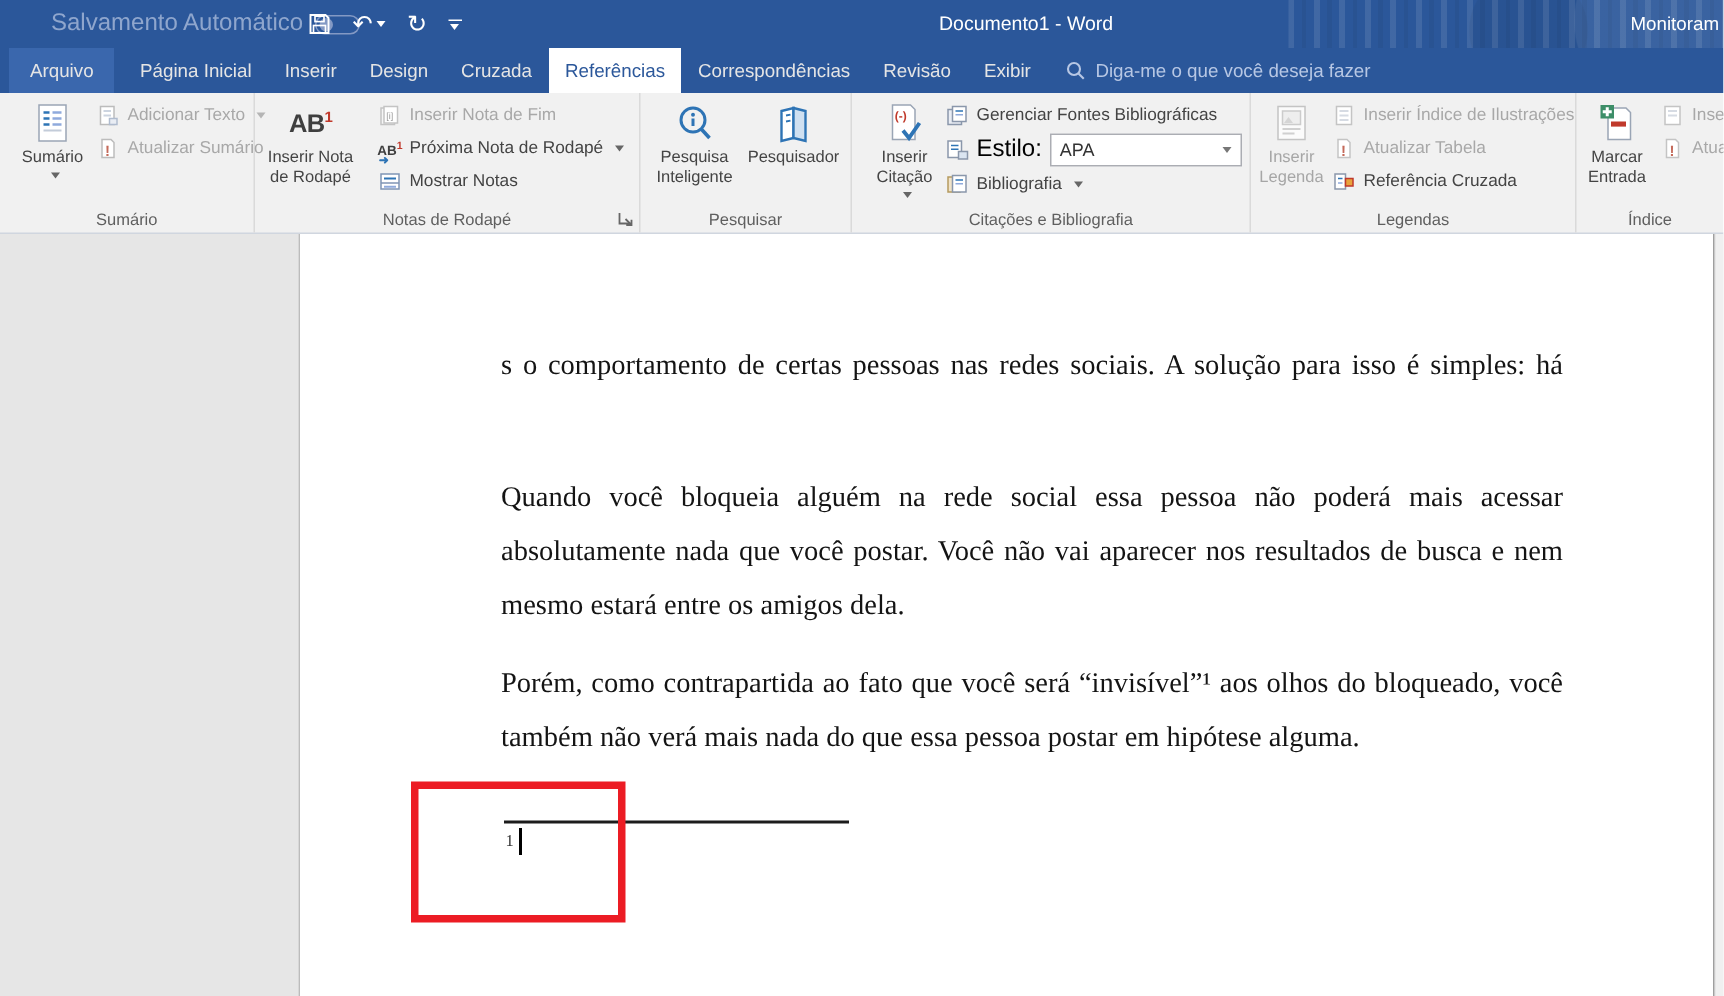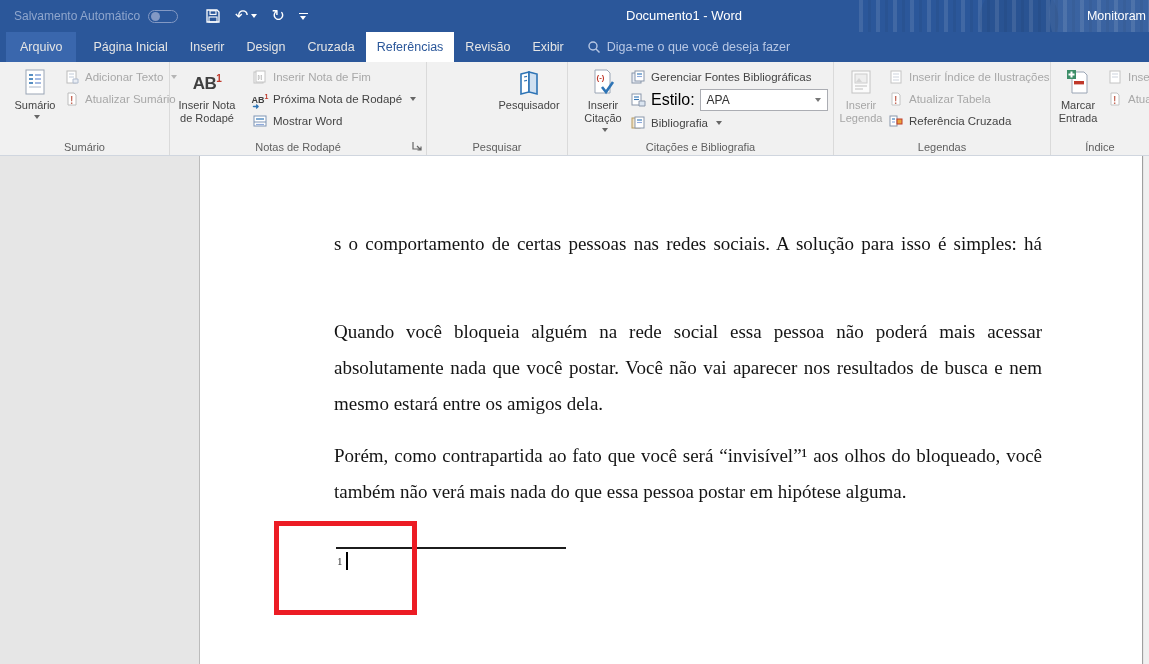--- a/index.html
+++ b/index.html
@@ -9,21 +9,21 @@
 
   
   .titlebar { position:absolute; left:0; top:0; width:1149px; height:32px; background:#2b579a; }
   .deco { position:absolute; right:0; top:0; width:290px; height:32px;
     background:
       radial-gradient(circle 62px at 252px 14px, rgba(255,255,255,.07) 0 61px, transparent 62px),
       radial-gradient(circle 40px at 160px 20px, rgba(0,0,0,.05) 0 39px, transparent 40px),
       repeating-linear-gradient(90deg, rgba(255,255,255,.10) 0 4px, transparent 4px 9px, rgba(0,0,0,.05) 9px 12px, transparent 12px 17px);
   }
   .autosave { position:absolute; left:14px; top:0; height:32px; display:flex; align-items:center; gap:8px; }
-  .autosave-label { color:#8fa6cd; font-size:12px; }
+  .autosave-label { color:#8fa6cd; font-size:16px;margin-left:20px; }
   .toggle { width:30px; height:13px; border:1px solid #8399c4; border-radius:7px; position:relative; display:inline-block; }
   .toggle .knob { position:absolute; left:2px; top:1px; width:9px; height:9px; border-radius:50%; background:#8399c4; }
   .qat { position:absolute; left:205px; top:0; height:32px; display:flex; align-items:center; gap:14px; color:#fff; }
   .qat .qbtn { display:flex; align-items:center; color:#fff; font-family:"DejaVu Sans", sans-serif; font-size:16px; line-height:16px; cursor:default; }
   .dd { display:inline-block; width:0; height:0; border-left:3.5px solid transparent; border-right:3.5px solid transparent; border-top:4px solid #fff; margin-left:3px; }
   .qat-more { display:flex; flex-direction:column; align-items:center; }
   .qat-more .bar { width:9px; height:0; border-top:1.5px solid #fff; margin-bottom:2px; }
   .qat-more .dd { margin-left:0; }
   .doc-title { position:absolute; left:626px; top:0; line-height:32px; color:#fff; font-size:13px; }
   .user-name { position:absolute; right:3px; top:0; line-height:32px; color:#fff; font-size:12.5px; }
@@ -114,20 +114,21 @@
     <div class="user-name">Monitoram</div>
   </div>
 
   <div class="tabrow">
     <div class="tab file">Arquivo</div>
     <div class="tab">Página Inicial</div>
     <div class="tab">Inserir</div>
     <div class="tab">Design</div>
     <div class="tab">Cruzada</div>
     <div class="tab active">Referências</div>
+    <div class="tab">Correspondências</div>
     <div class="tab">Revisão</div>
     <div class="tab">Exibir</div>
     <div class="tellme">
       <svg width="14" height="14" viewBox="0 0 14 14">
           <circle cx="6" cy="6" r="4" fill="none" stroke="#b7c7e4" stroke-width="1.4"></circle>
           <line x1="9" y1="9" x2="12.5" y2="12.5" stroke="#b7c7e4" stroke-width="1.4"></line>
         </svg>
       <span>Diga-me o que você deseja fazer</span>
     </div>
   </div>
@@ -205,33 +206,45 @@
         </div>
         <div class="rrow">
           <span class="ric">
               <svg width="14" height="14" viewBox="0 0 14 14">
                 <rect x="1" y="2" width="12" height="10" fill="#fff" stroke="#7f95b5"></rect>
                 <line x1="3" y1="5" x2="11" y2="5" stroke="#2e74b5" stroke-width="1.2"></line>
                 <line x1="1" y1="8" x2="13" y2="8" stroke="#7f95b5" stroke-width="1"></line>
                 <line x1="3" y1="10.5" x2="11" y2="10.5" stroke="#8faadc" stroke-width="1.2"></line>
               </svg>
             </span>
-          <span class="rtx">Mostrar Word</span>
+          <span class="rtx">Mostrar Notas</span>
         </div>
       </div>
       <div class="glabel">Notas de Rodapé</div>
       <div class="launcher">
         <svg width="12" height="12" viewBox="0 0 12 12">
             <path d="M2 2 v7 h7" fill="none" stroke="#666" stroke-width="1.2"></path>
             <path d="M6 6 l4 4 M10 6.5 V10 H6.5" fill="none" stroke="#666" stroke-width="1.2"></path>
           </svg>
       </div>
     </div>
 
     <div class="rgroup" style="left:427px;width:141px">
+      <div class="bigbtn" style="left:5px;width:62px">
+        <span class="bic">
+          <svg width="28" height="28" viewBox="0 0 28 28">
+              <circle cx="13" cy="11" r="8" fill="none" stroke="#2e74b5" stroke-width="2"></circle>
+              <line x1="18.5" y1="17" x2="24" y2="23" stroke="#2e74b5" stroke-width="2.4"></line>
+              <circle cx="13" cy="7.5" r="1.3" fill="#2e74b5"></circle>
+              <line x1="13" y1="10" x2="13" y2="15" stroke="#2e74b5" stroke-width="2"></line>
+            </svg>
+        </span>
+        <span class="blb">Pesquisa</span>
+        <span class="blb">Inteligente</span>
+      </div>
       <div class="bigbtn" style="left:68px;width:68px">
         <span class="bic">
           <svg width="28" height="28" viewBox="0 0 28 28">
               <path d="M6 5 l8 -2 v20 l-8 2 z" fill="#fff" stroke="#2e74b5" stroke-width="1.6"></path>
               <path d="M14 3 l8 2 v20 l-8 -2 z" fill="#cfe0f1" stroke="#2e74b5" stroke-width="1.6"></path>
               <line x1="9" y1="8" x2="12" y2="7.4" stroke="#2e74b5" stroke-width="1.2"></line>
               <line x1="9" y1="12" x2="12" y2="11.4" stroke="#2e74b5" stroke-width="1.2"></line>
             </svg>
         </span>
         <span class="blb">Pesquisador</span>

